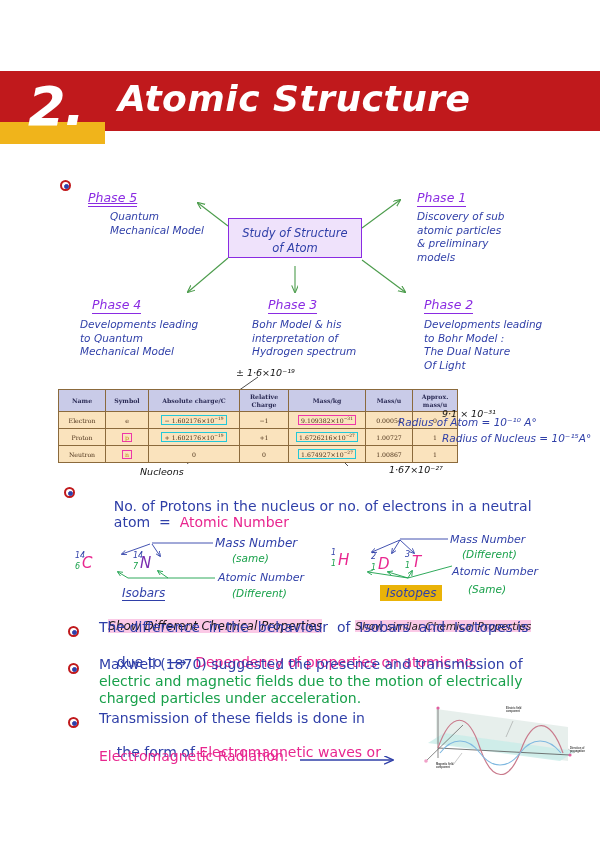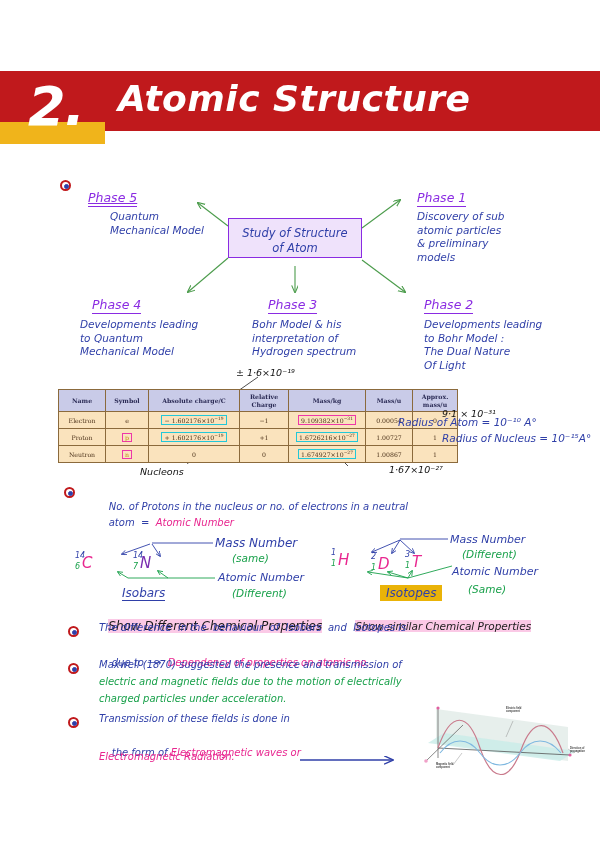--- a/index.html
+++ b/index.html
@@ -74,21 +74,21 @@
   }
   td.nm{text-align:left;padding-left:4px;}
   sup{font-size:4.4px;vertical-align:super;}
   .box-cyan{border:1.2px solid #22c8d8 !important;display:inline-block;padding:0 2px;}
   .box-pink{border:1.2px solid #ee37a8 !important;display:inline-block;padding:0 2px;}
 
   .ann{position:absolute;font-style:italic;color:#111;font-size:9.5px;white-space:nowrap;}
   .annblue{position:absolute;font-style:italic;color:#2f3fa8;font-size:10.5px;white-space:nowrap;line-height:14px;}
 
   
-  .line{position:absolute;font-style:italic;font-size:10px;line-height:15.5px;white-space:pre;}
+  .line{position:absolute;font-size:14px;line-height:15.5px;white-space:pre;}
   .note{position:absolute;font-style:italic;font-size:10.5px;white-space:pre;line-height:14px;}
 
   .hl-pink{background:#fbc9e6;}
   .hl-yellow{background:#eab308;}
 
   
   .nuc{position:absolute;font-style:italic;}
   .nuc .sym{font-size:15px;}
   .nuc .top{font-size:8px;position:absolute;left:-7px;top:-2px;}
   .nuc .bot{font-size:8px;position:absolute;left:-7px;top:9px;}

